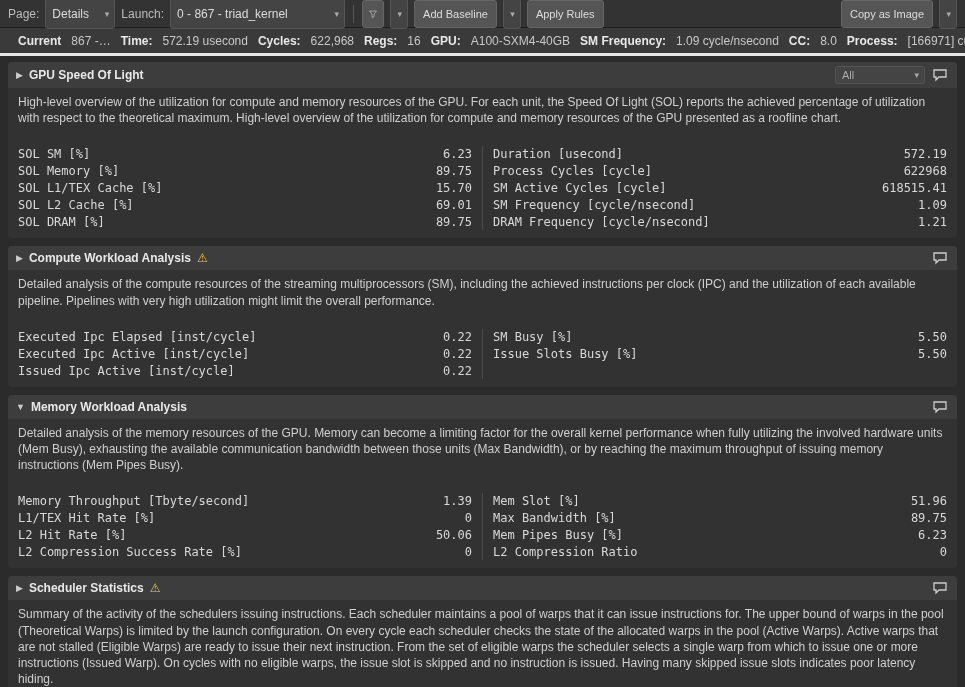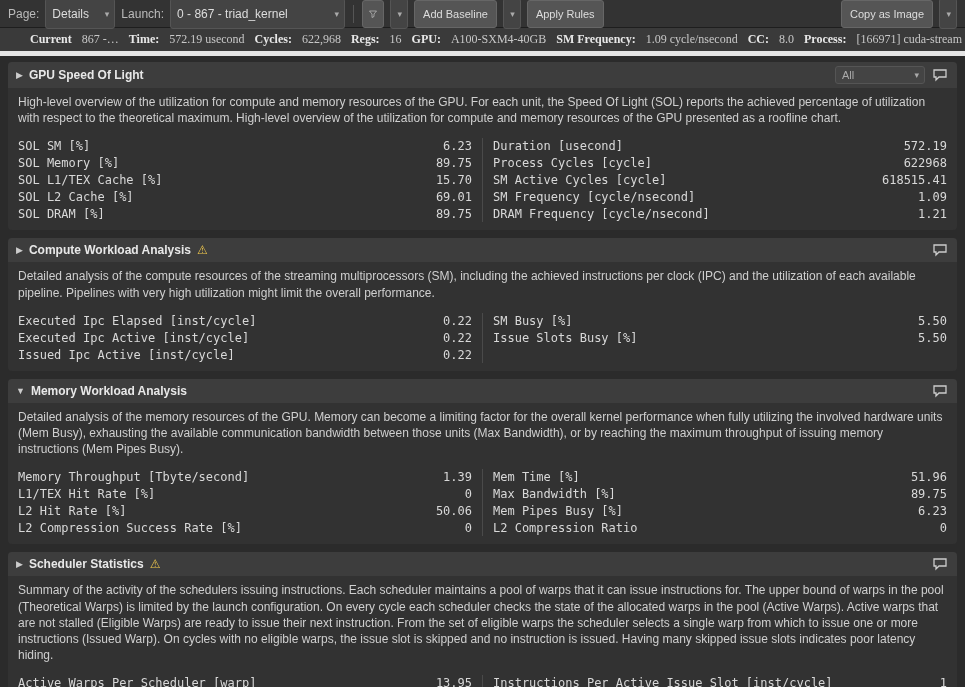--- a/index.html
+++ b/index.html
@@ -58,26 +58,25 @@
     align-items: center;
   }
   .tbtn.icon { padding: 2px 6px; width: 22px; justify-content: center; }
   .toolbar .spacer { flex: 1; }
 
   
   .infobar {
     display: flex;
     align-items: center;
     gap: 10px;
-    padding: 4px 20px;
+    padding: 4px 8px;
     background: #3a3a3a;
-    border-bottom: 5px solid #e5e5e5;
+    border-bottom: 3px solid #e5e5e5;
     height: 28px;
     white-space: nowrap;
-    font-family: Liberation Serif, serif;
   }
   .infobar .sq {
     width: 13px; height: 13px; background: #3794ff; display: inline-block;
   }
   .infobar b { color: #e8e8e8; font-weight: 600; }
   .infobar .val { color: #c8c8c8; }
   .infobar .spacer { flex: 1; }
 
   
   .content { height: calc(687px - 56px); overflow-y: auto; padding: 6px 8px 20px 8px; }
@@ -112,20 +111,21 @@
   .sec-desc {
     padding: 6px 10px 8px 10px;
     color: #cfcfcf;
     line-height: 1.35;
     font-size: 12px;
   }
 
   .metrics {
     display: flex;
     padding: 4px 10px 8px 10px;
+    margin-top: 8px;
   }
   .col {
     flex: 1;
     display: flex;
     flex-direction: column;
     gap: 1px;
   }
   .col + .col { border-left: 1px solid #4a4a4a; padding-left: 10px; }
   .col.first { padding-right: 10px; }
   .mrow {
@@ -318,21 +318,21 @@
             <span class="k">L2 Hit Rate [%]</span>
             <span class="v">50.06</span>
           </div>
           <div class="mrow">
             <span class="k">L2 Compression Success Rate [%]</span>
             <span class="v">0</span>
           </div>
         </div>
       <div class="col">
           <div class="mrow">
-            <span class="k">Mem Time [%]</span>
+            <span class="k">Mem Slot [%]</span>
             <span class="v">51.96</span>
           </div>
           <div class="mrow">
             <span class="k">Max Bandwidth [%]</span>
             <span class="v">89.75</span>
           </div>
           <div class="mrow">
             <span class="k">Mem Pipes Busy [%]</span>
             <span class="v">6.23</span>
           </div>

